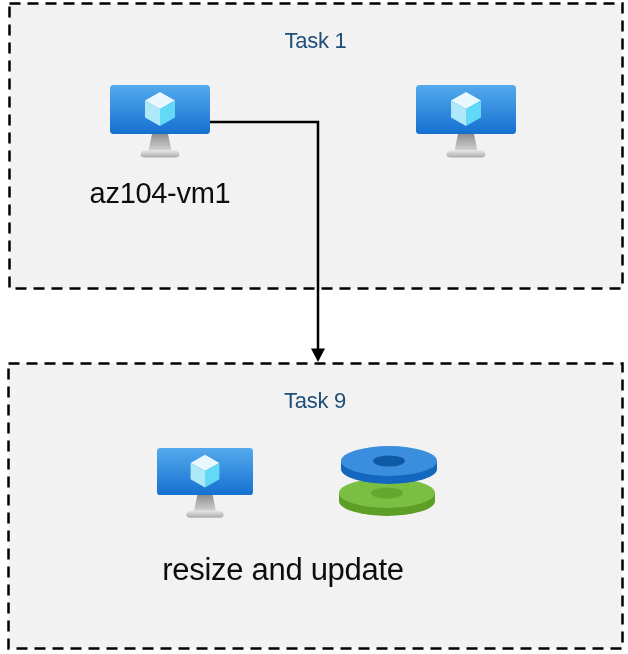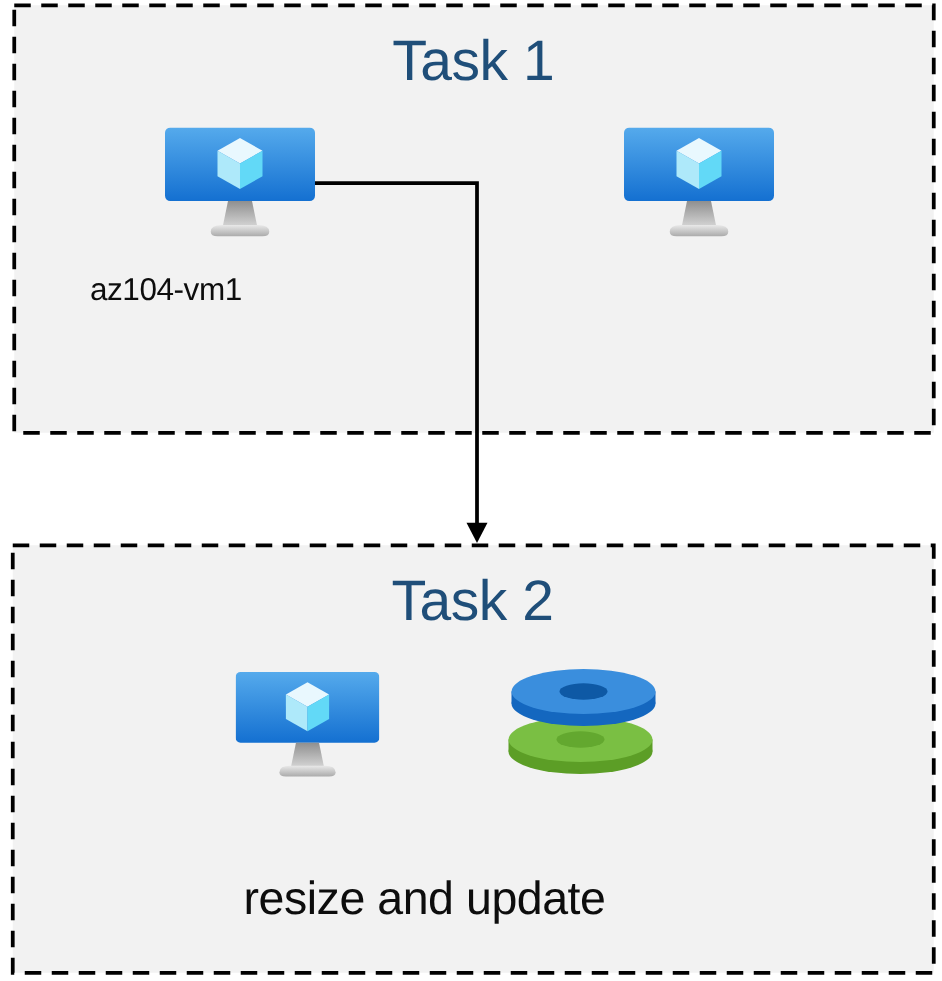--- a/index.html
+++ b/index.html
@@ -12,30 +12,31 @@
     font-family: "Liberation Sans", sans-serif;
   }
   .bg-layer {
     position: absolute;
     left: 0; top: 0;
     width: 628px; height: 654px;
   }
   .abs { position: absolute; }
   .title {
     color: #1F4E79;
-    font-size: 38px;
+    font-size: 22px;
     line-height: 38px;
     text-align: center;
     letter-spacing: -0.3px;
     white-space: nowrap;
   }
   .vm-label {
     color: #0d0d0d;
-    font-size: 21px;
+    font-size: 29px;
     line-height: 37px;
+    text-align: center;
     letter-spacing: -0.3px;
   }
   .caption {
     color: #0d0d0d;
     font-size: 31px;
     line-height: 40px;
     text-align: center;
     letter-spacing: -0.3px;
     white-space: nowrap;
   }
@@ -99,25 +100,25 @@
     <use href="#sym-vm"></use>
   </svg>
   <div class="abs vm-label" style="left:60px; top:175px; width:200px;">
     <div>az104-vm1</div>
   </div>
 
   <svg class="abs icon" style="left:416px; top:85px;" width="100" height="78">
     <use href="#sym-vm"></use>
   </svg>
 
-  <div class="abs title" style="left:8px; top:382px; width:614px;">Task 2</div>
+  <div class="abs title" style="left:8px; top:382px; width:614px;">Task 9</div>
 
   <svg class="abs icon" style="left:157px; top:448px;" width="96" height="75">
     <use href="#sym-vm"></use>
   </svg>
 
   <svg class="abs icon" style="left:336px; top:444px;" width="104" height="74">
     <use href="#sym-disks"></use>
   </svg>
 
-  <div class="abs caption" style="left:133px; top:550px; width:300px;margin-top:29px;">resize and update</div>
+  <div class="abs caption" style="left:133px; top:550px; width:300px;">resize and update</div>
 
 </div>
 
 </body></html>

